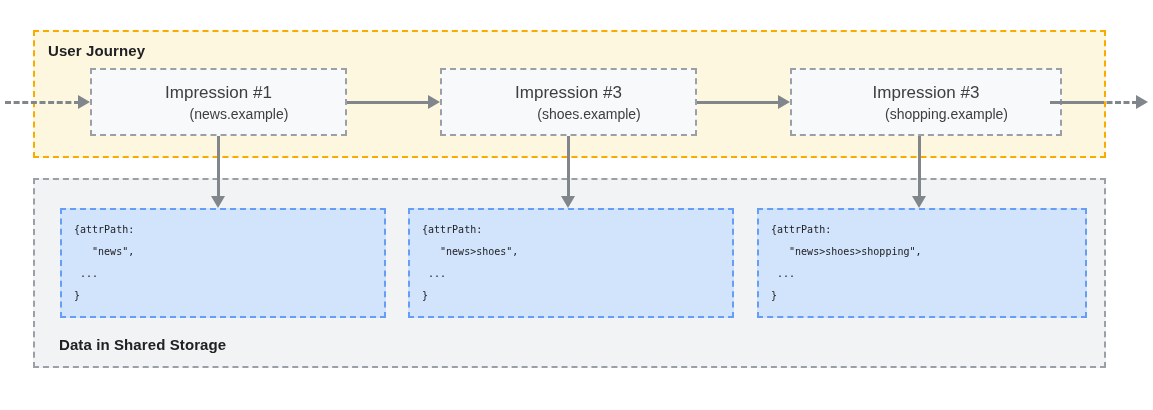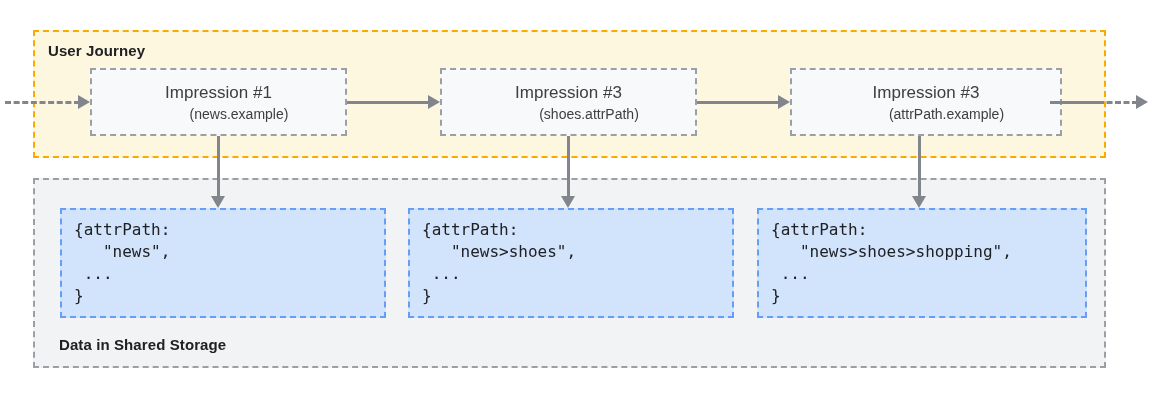--- a/index.html
+++ b/index.html
@@ -64,21 +64,21 @@
 
   
   .entry {
     position: absolute;
     top: 208px;
     height: 110px;
     background: #D2E3FC;
     border: 2px dashed #669DF6;
     padding: 9px 12px;
     font-family: "DejaVu Sans Mono", "Liberation Mono", monospace;
-    font-size: 16px;
+    font-size: 10px;
     color: #202124;
     z-index: 3;
   }
   .entry .code-line { white-space: pre; line-height: 22px; }
   .entry-1 { left: 60px;  width: 326px; }
   .entry-2 { left: 408px; width: 326px; }
   .entry-3 { left: 757px; width: 330px; }
 
   
   .h-arrow { position: absolute; height: 0; z-index: 4; }
@@ -127,25 +127,25 @@
   <div class="journey-section">
     <div class="section-label">User Journey</div>
   </div>
 
   <div class="node node-1">
     <div class="title">Impression #1</div>
     <div class="subtitle">(news.example)</div>
   </div>
   <div class="node node-2">
     <div class="title">Impression #3</div>
-    <div class="subtitle">(shoes.attrPath)</div>
+    <div class="subtitle">(shoes.example)</div>
   </div>
   <div class="node node-3">
     <div class="title">Impression #3</div>
-    <div class="subtitle">(attrPath.example)</div>
+    <div class="subtitle">(shopping.example)</div>
   </div>
 
   <div class="h-arrow dashed arrow-in">
     <span class="line"></span>
     <span class="head"></span>
   </div>
   <div class="h-arrow arrow-1-2">
     <span class="line"></span>
     <span class="head"></span>
   </div>

